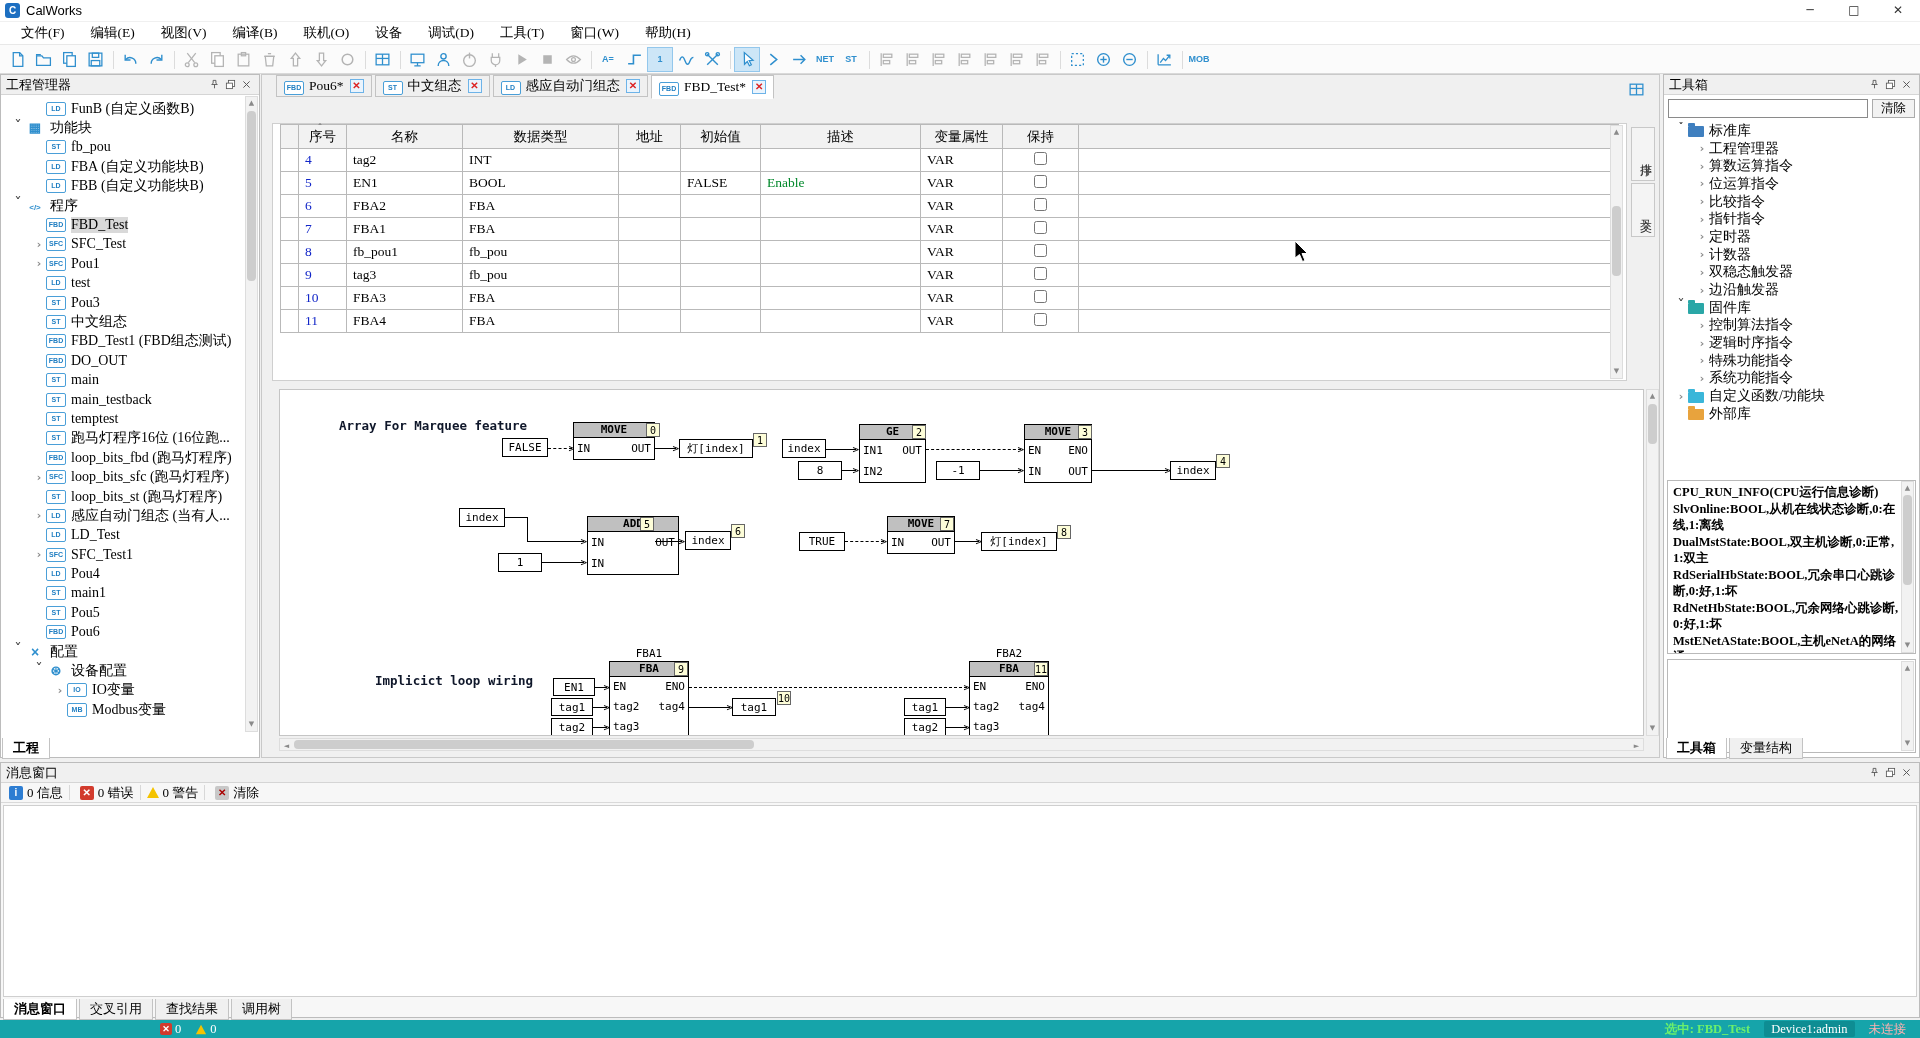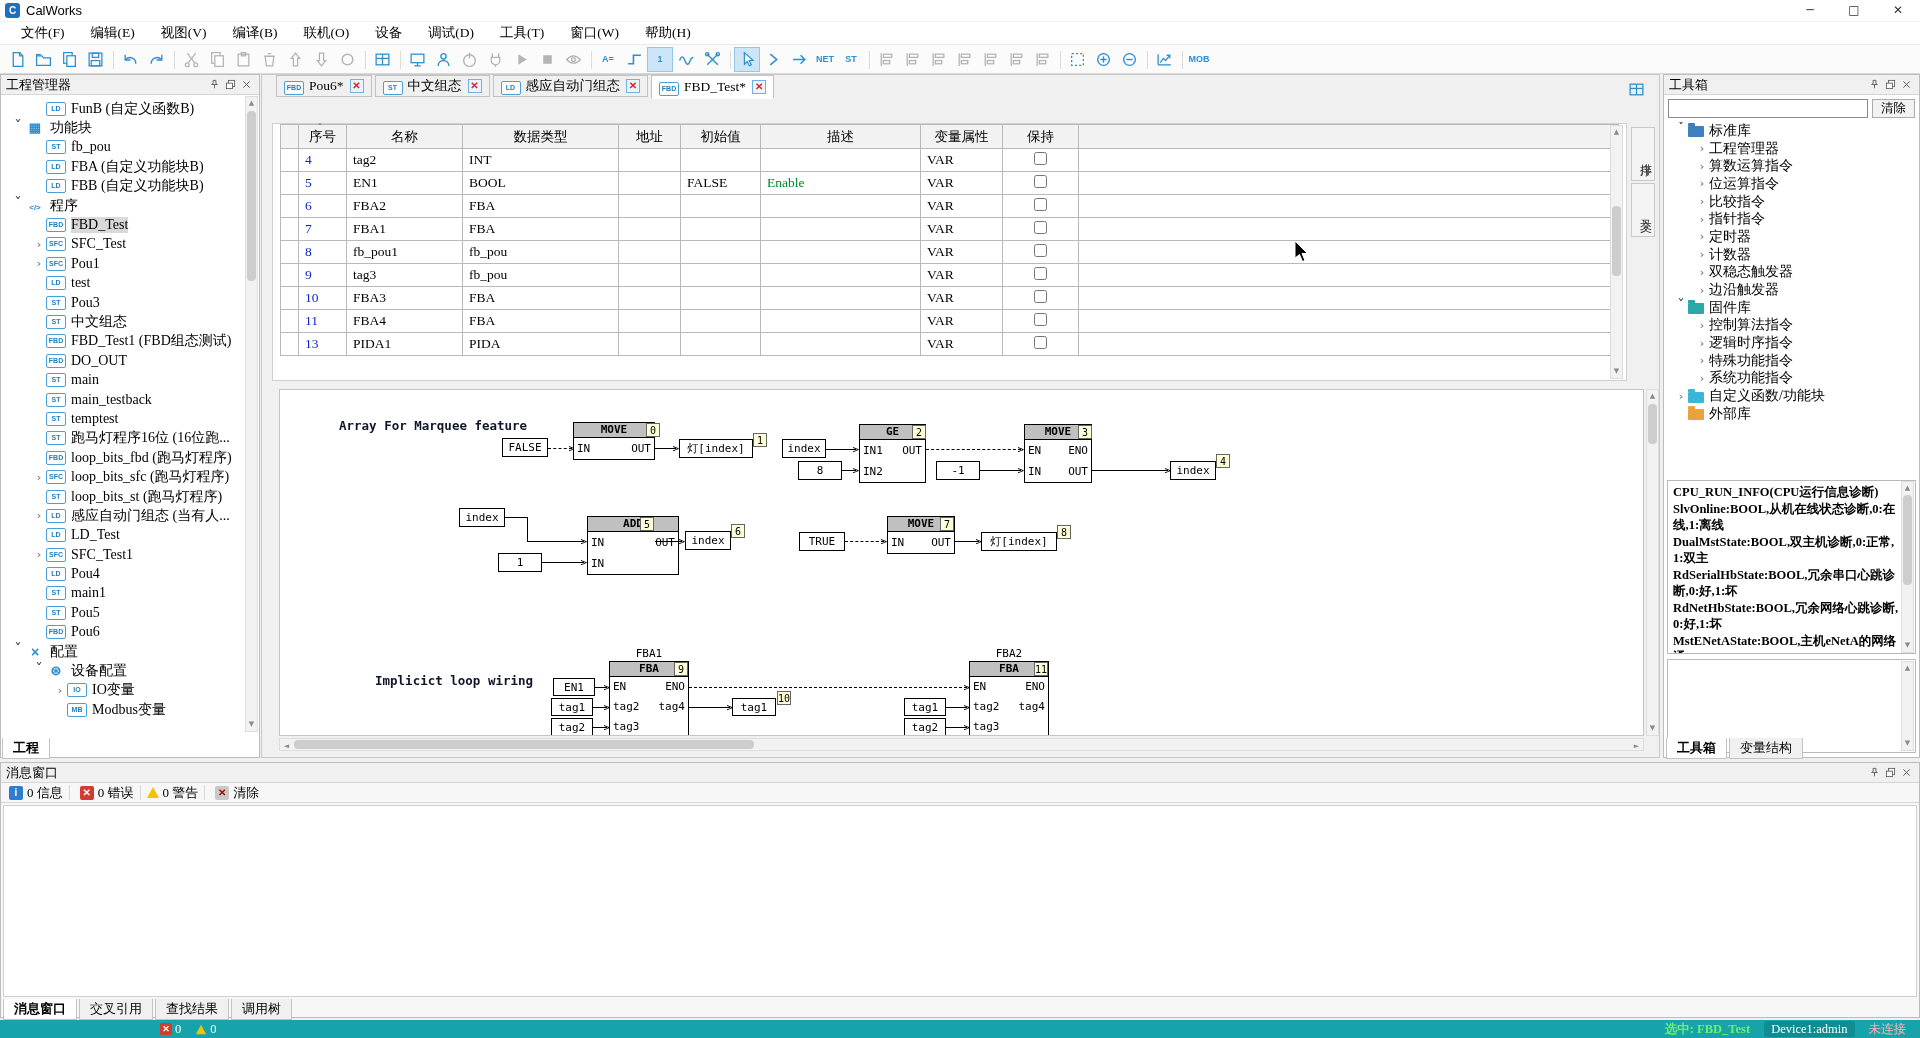--- a/index.html
+++ b/index.html
@@ -1046,32 +1046,20 @@
             <td>FBA</td>
             <td></td>
             <td></td>
             <td class="desc"></td>
             <td>VAR</td>
             <td class="chk"><input type="checkbox" style=""></td>
             <td class="fill"></td>
           </tr>
 
 
-          <tr>
-            <td></td>
-            <td class="num">13</td>
-            <td>PIDA1</td>
-            <td>PIDA</td>
-            <td></td>
-            <td></td>
-            <td class="desc"></td>
-            <td>VAR</td>
-            <td class="chk"><input type="checkbox" style=""></td>
-            <td class="fill"></td>
-          </tr>
         </tbody>
     </table>
     <div class="sbv" style="right:3px;top:1px;height:254px">
       <div class="sb-arr" style="top:1px">▲</div>
       <div class="thumbv" style="top:80px;height:70px"></div>
       <div class="sb-arr" style="bottom:1px">▼</div>
     </div>
   </div>
 
   <div class="vtab" style="left:1369px;top:52px;height:54px">排序</div>

